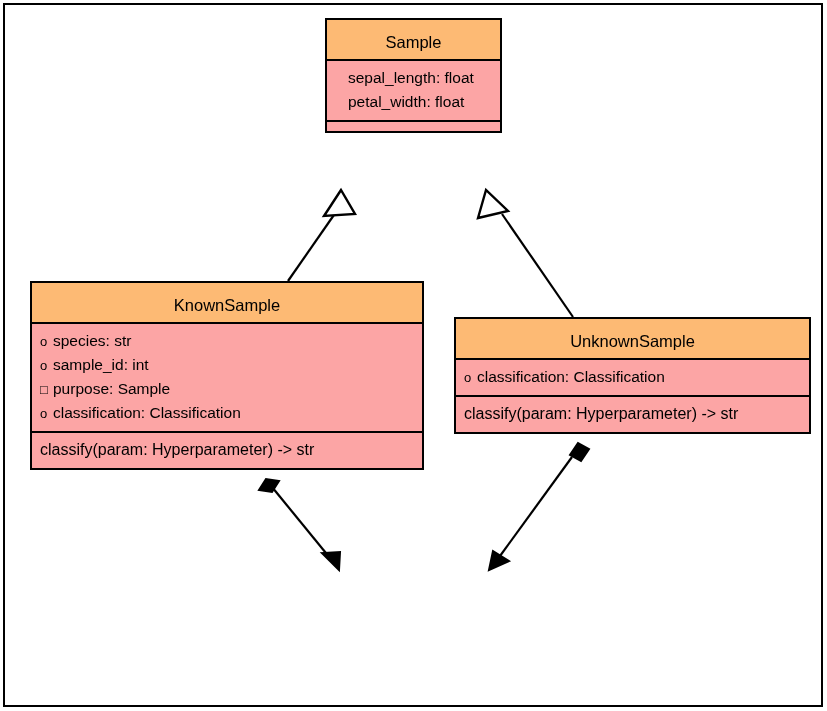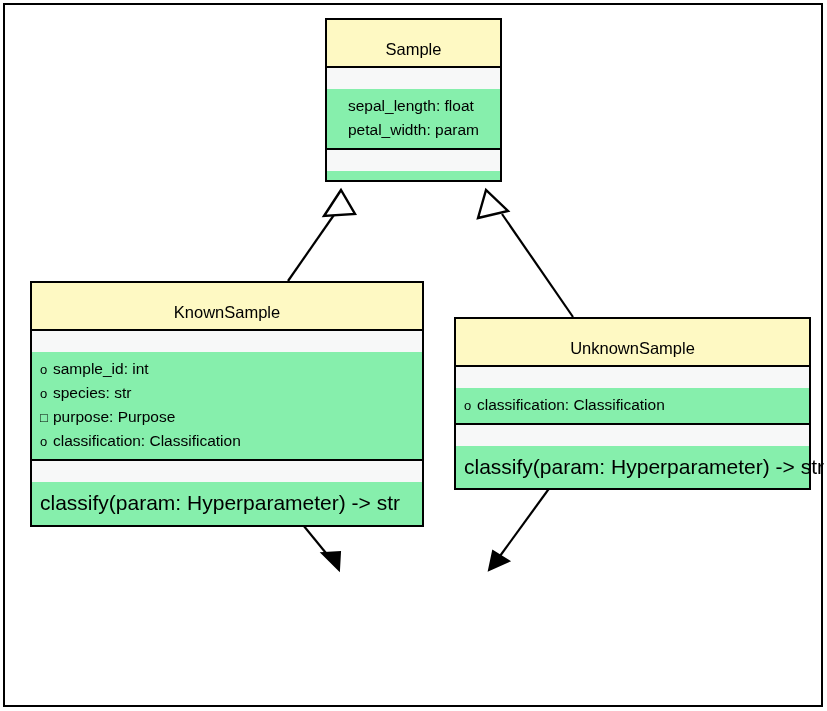--- a/index.html
+++ b/index.html
@@ -42,31 +42,30 @@
     position: absolute;
     background: #f7f8f8;
     border: 2px solid #000000;
     box-sizing: border-box;
     z-index: 3;
   }
   .cls-title {
     text-align: center;
     font-size: 16.5px;
     color: #000000;
-    padding: 20px 8px 7px 8px;
+    padding: 13px 8px 7px 8px;
     border-bottom: 2px solid #000000;
-    background: #fef9c3;
+    background: #fdba74;
     line-height: 1.15;
     white-space: nowrap;
   }
   .cls-compartment {
     padding: 5px 8px 6px 8px;
-    background: #86efac;
+    background: #fca5a5;
     border-bottom: 2px solid #000000;
-    margin-top: 21px;
   }
   .cls-compartment.last {
     border-bottom: none;
   }
   .cls-compartment.empty {
     min-height: 9px;
     padding: 0;
   }
   .member {
     font-size: 15.5px;
@@ -76,21 +75,21 @@
     display: block;
   }
   .vis {
     display: inline-block;
     width: 13px;
     font-size: 13px;
     color: #000000;
     vertical-align: baseline;
   }
   .op {
-    font-size: 21px;
+    font-size: 16px;
     color: #000000;
     line-height: 1.5;
     white-space: nowrap;
     display: block;
   }
 </style>
 </head>
 <body>
 
 <div id="canvas">
@@ -123,31 +122,31 @@
       <line x1="572" y1="457" x2="500" y2="556" stroke="#000000" stroke-width="2.2" fill="none"></line>
       <polygon points="578,443 570,455 581,461 589,449" fill="#000000" stroke="#000000" stroke-width="2" stroke-linejoin="miter"></polygon>
       <polygon points="489,570 493,551 509,561" fill="#000000" stroke="#000000" stroke-width="2" stroke-linejoin="miter"></polygon>
     </g>
   </svg>
 
   <div class="uml-class" style="left:325px; top:18px; width:177px;">
     <div class="cls-title">Sample</div>
     <div class="cls-compartment">
       <span class="member"><span class="vis"></span><span>sepal_length: float</span></span>
-      <span class="member"><span class="vis"></span><span>petal_width: param</span></span>
+      <span class="member"><span class="vis"></span><span>petal_width: float</span></span>
     </div>
     <div class="cls-compartment empty last"></div>
   </div>
 
   <div class="uml-class" style="left:30px; top:281px; width:394px;">
     <div class="cls-title">KnownSample</div>
     <div class="cls-compartment">
+      <span class="member"><span class="vis">o</span><span>species: str</span></span>
       <span class="member"><span class="vis">o</span><span>sample_id: int</span></span>
-      <span class="member"><span class="vis">o</span><span>species: str</span></span>
-      <span class="member"><span class="vis">□</span><span>purpose: Purpose</span></span>
+      <span class="member"><span class="vis">□</span><span>purpose: Sample</span></span>
       <span class="member"><span class="vis">o</span><span>classification: Classification</span></span>
     </div>
     <div class="cls-compartment last">
       <span class="op">classify(param: Hyperparameter) -&gt; str</span>
     </div>
   </div>
 
   <div class="uml-class" style="left:454px; top:317px; width:357px;">
     <div class="cls-title">UnknownSample</div>
     <div class="cls-compartment">

